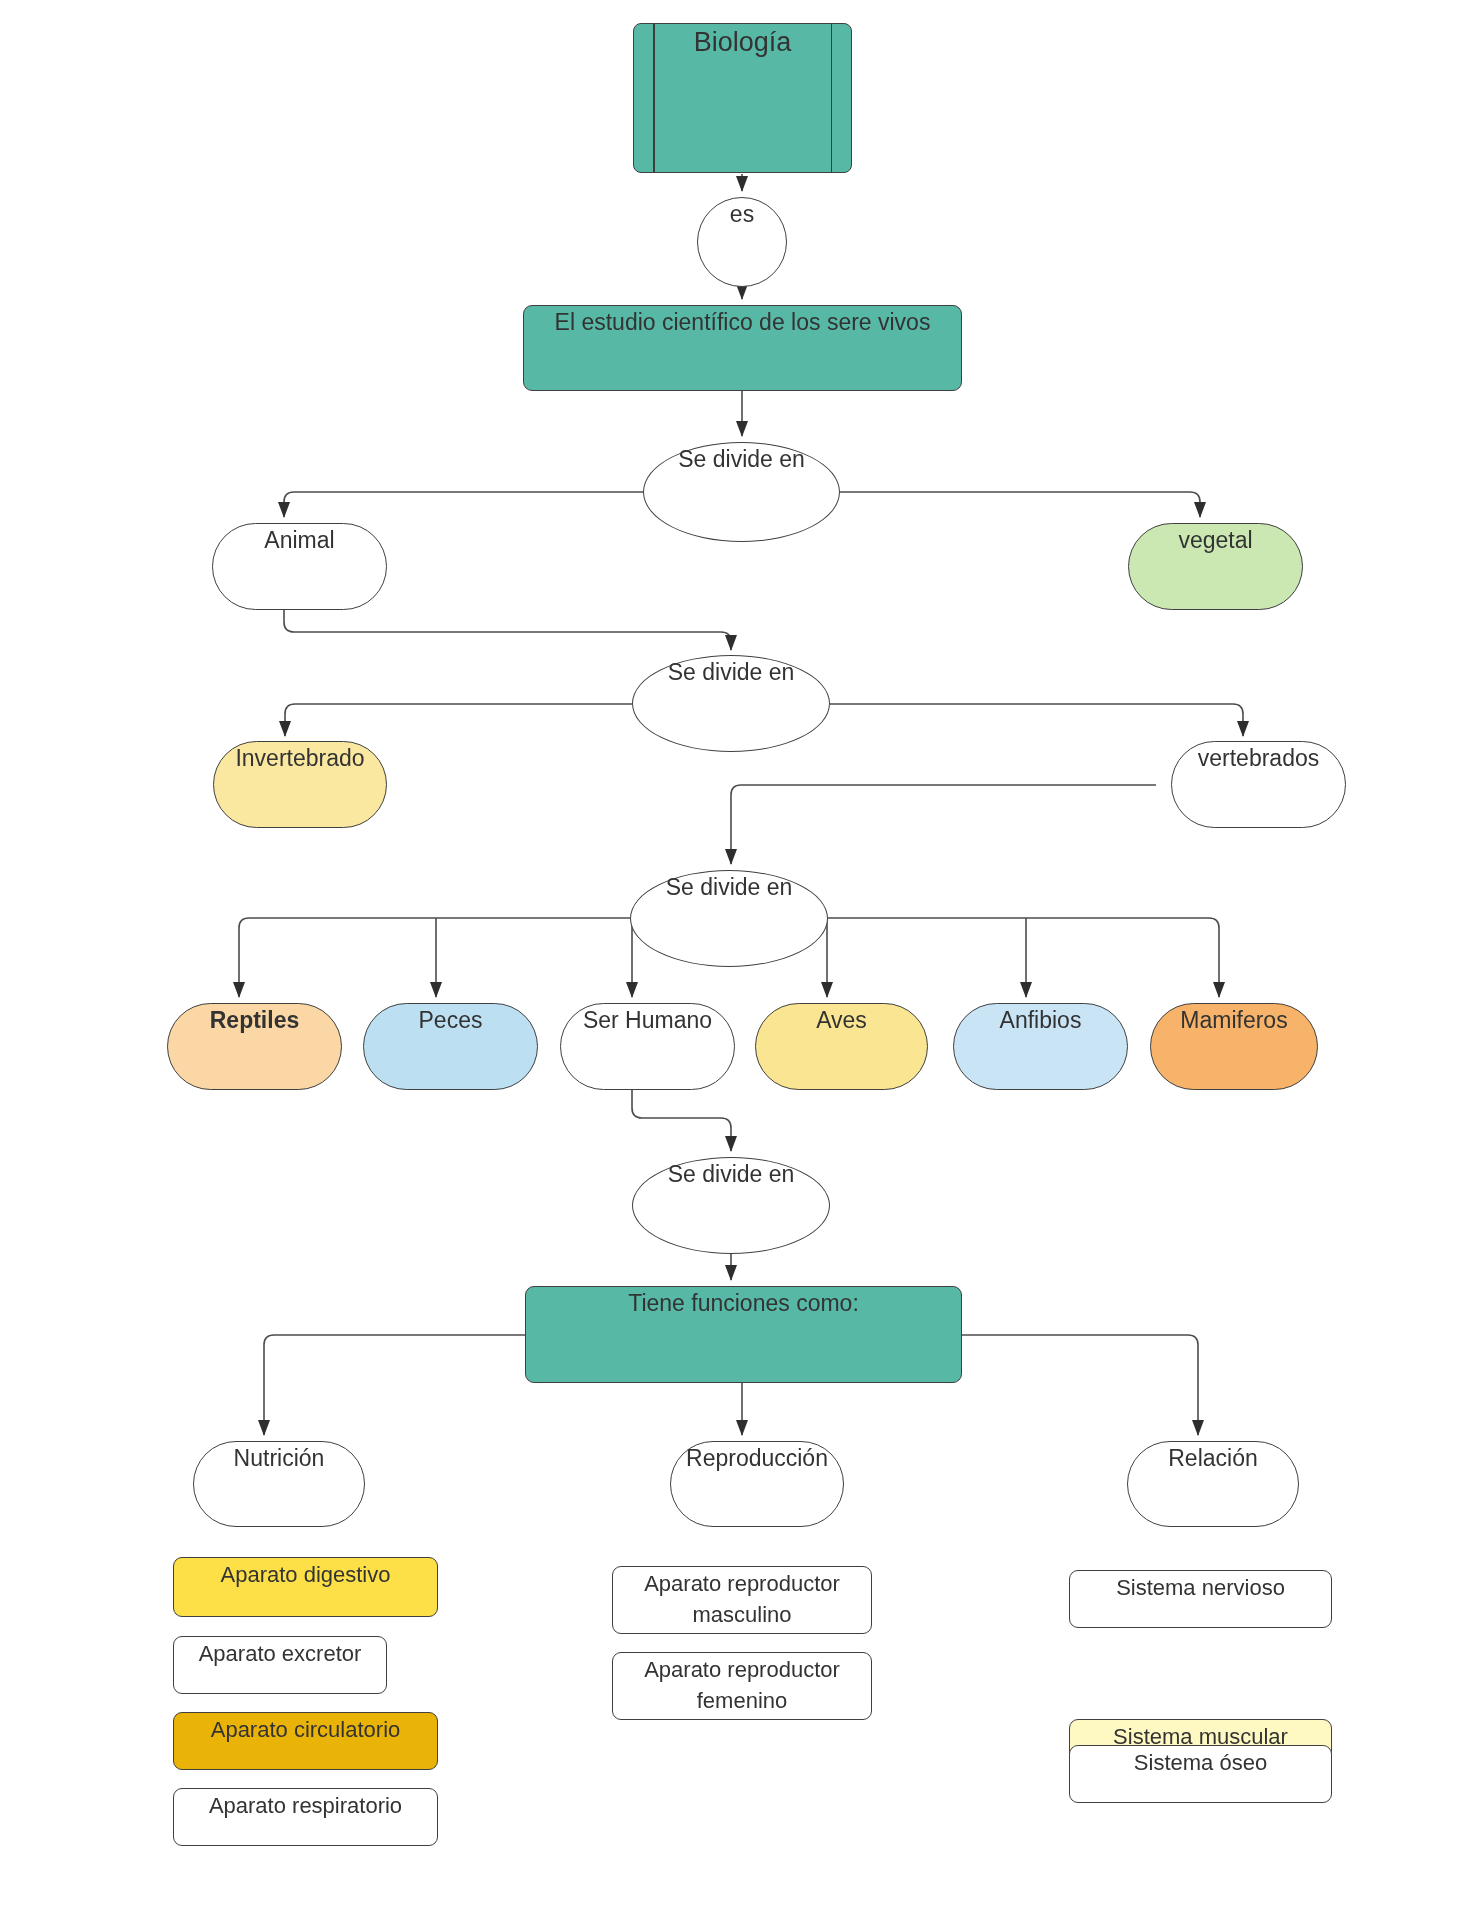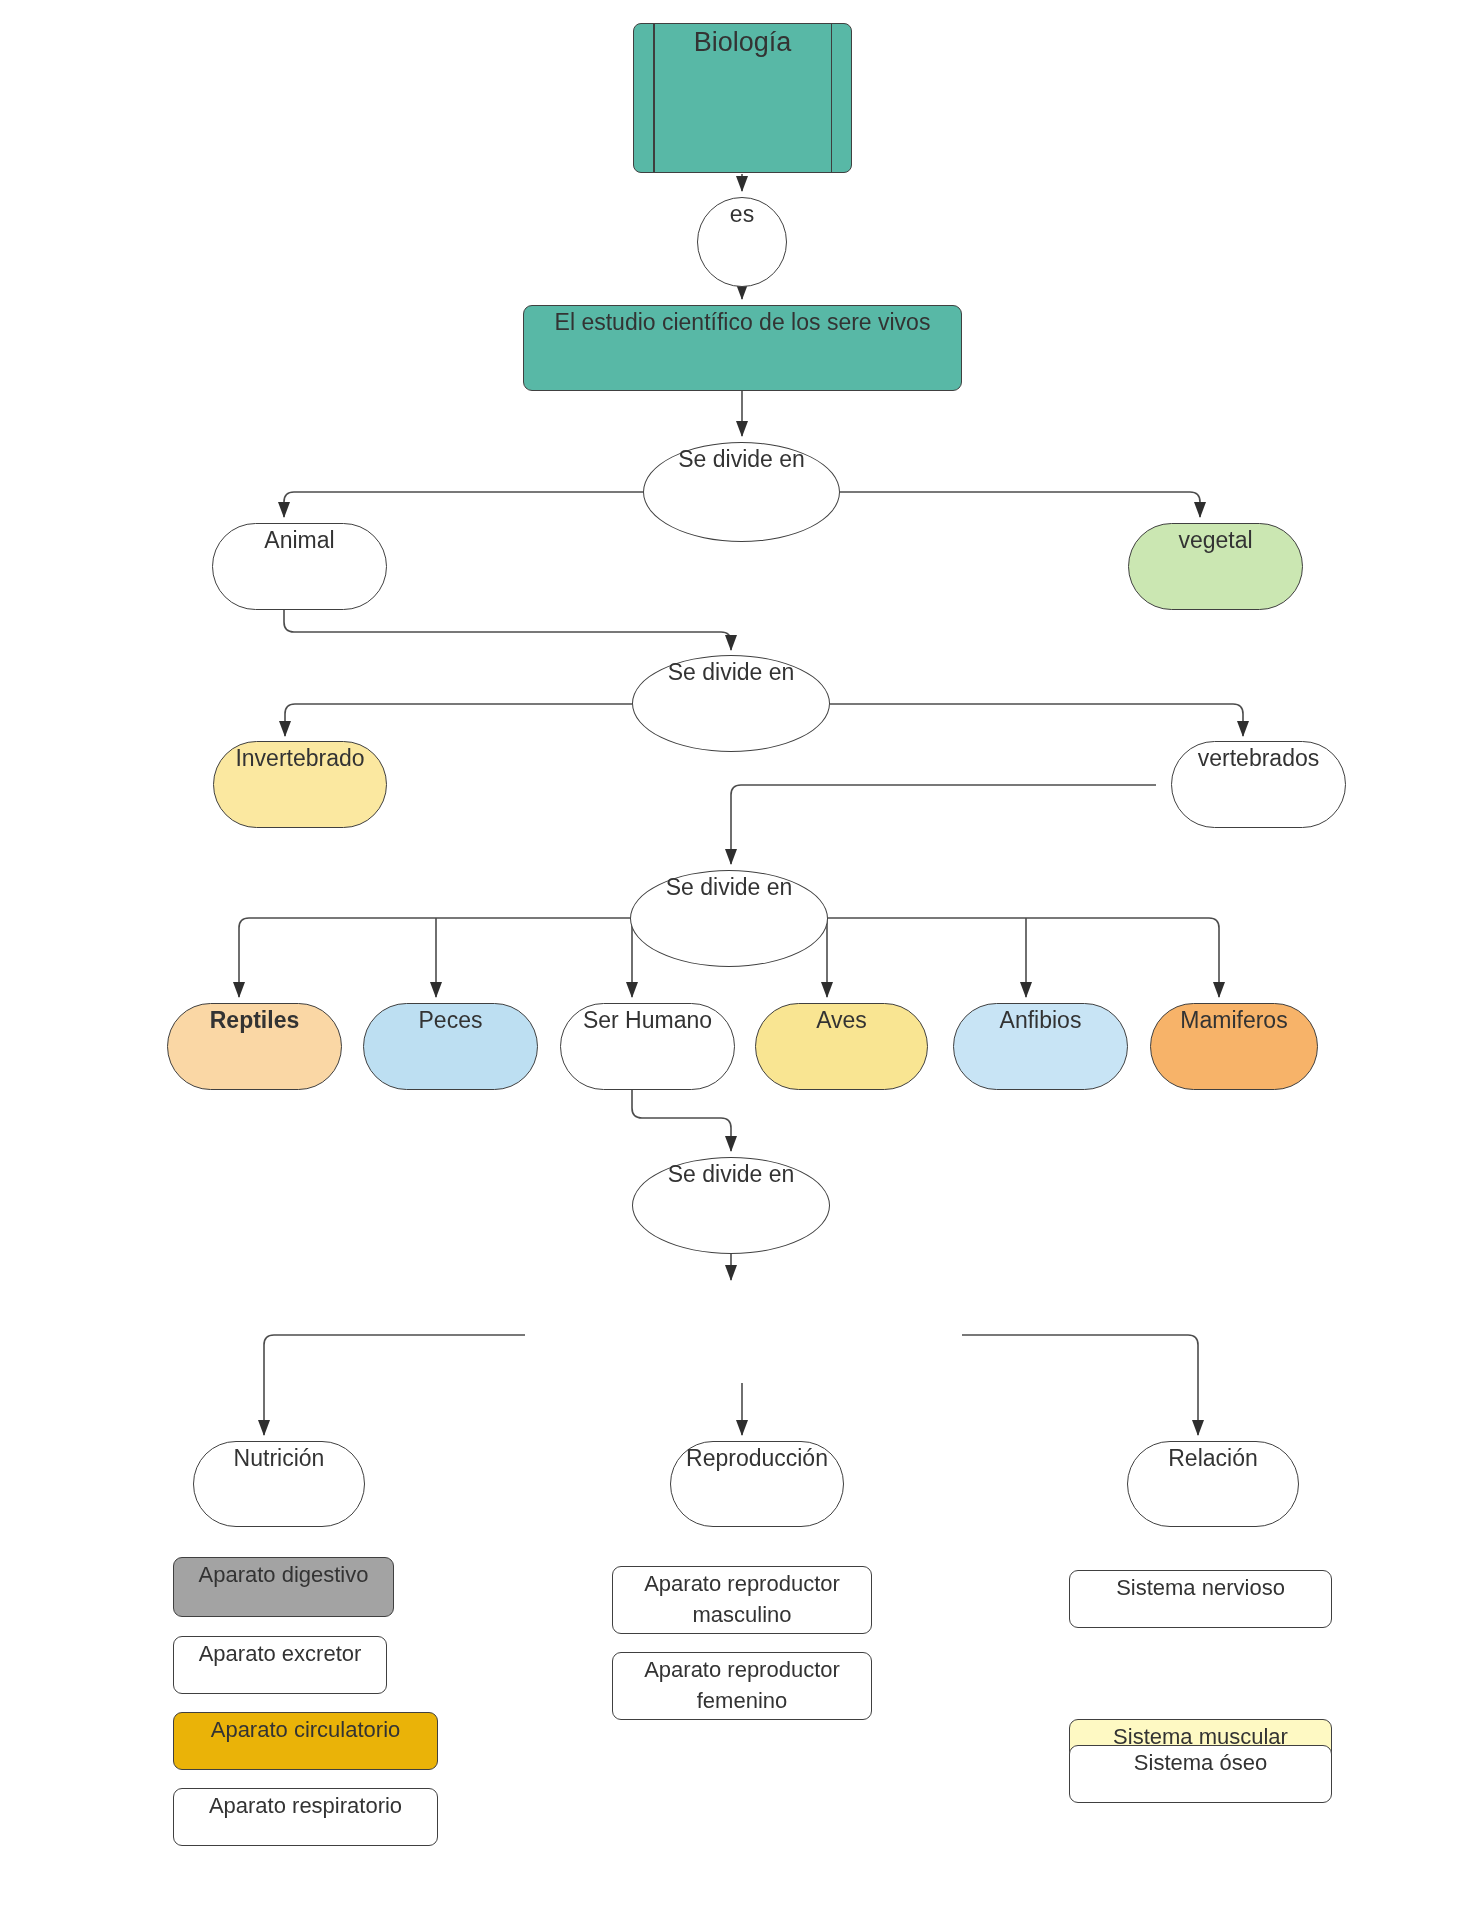--- a/index.html
+++ b/index.html
@@ -89,28 +89,29 @@
   <div class="node pill" style="left: 545px; top: 1003px; width: 175px; height: 87px; background-color: rgb(255, 255, 255);">Ser Humano</div>
 
   <div class="node pill" style="left: 740px; top: 1003px; width: 173px; height: 87px; background-color: rgb(249, 229, 146);">Aves</div>
 
   <div class="node pill" style="left: 938px; top: 1003px; width: 175px; height: 87px; background-color: rgb(200, 228, 245);">Anfibios</div>
 
   <div class="node pill" style="left: 1135px; top: 1003px; width: 168px; height: 87px; background-color: rgb(247, 179, 105);">Mamiferos</div>
 
   <div class="node ellipse" style="left: 632px; top: 1157px; width: 198px; height: 97px; background-color: rgb(255, 255, 255);">Se divide en</div>
 
+  <div class="node rect" style="left: 525px; top: 1286px; width: 437px; height: 97px; background-color: rgb(88, 184, 166);">Tiene funciones como:</div>
 
   <div class="node pill" style="left: 178px; top: 1441px; width: 172px; height: 86px; background-color: rgb(255, 255, 255);">Nutrición</div>
 
   <div class="node pill" style="left: 655px; top: 1441px; width: 174px; height: 86px; background-color: rgb(255, 255, 255);">Reproducción</div>
 
   <div class="node pill" style="left: 1112px; top: 1441px; width: 172px; height: 86px; background-color: rgb(255, 255, 255);">Relación</div>
 
-  <div class="node leaf" style="left: 173px; top: 1557px; width: 221px; height: 60px; background-color: #a3a3a3;">Aparato digestivo</div>
+  <div class="node leaf" style="left: 173px; top: 1557px; width: 265px; height: 60px; background-color: #fde047;">Aparato digestivo</div>
 
   <div class="node leaf" style="left: 173px; top: 1636px; width: 214px; height: 58px; background-color: rgb(255, 255, 255);">Aparato excretor</div>
 
   <div class="node leaf" style="left: 173px; top: 1712px; width: 265px; height: 58px; background-color: #eab308;">Aparato circulatorio</div>
 
   <div class="node leaf" style="left: 173px; top: 1788px; width: 265px; height: 58px; background-color: rgb(255, 255, 255);">Aparato respiratorio</div>
 
   <div class="node leaf" style="left: 612px; top: 1566px; width: 260px; height: 68px; background-color: rgb(255, 255, 255);">Aparato reproductor masculino</div>
 
   <div class="node leaf" style="left: 612px; top: 1652px; width: 260px; height: 68px; background-color: rgb(255, 255, 255);">Aparato reproductor femenino</div>

